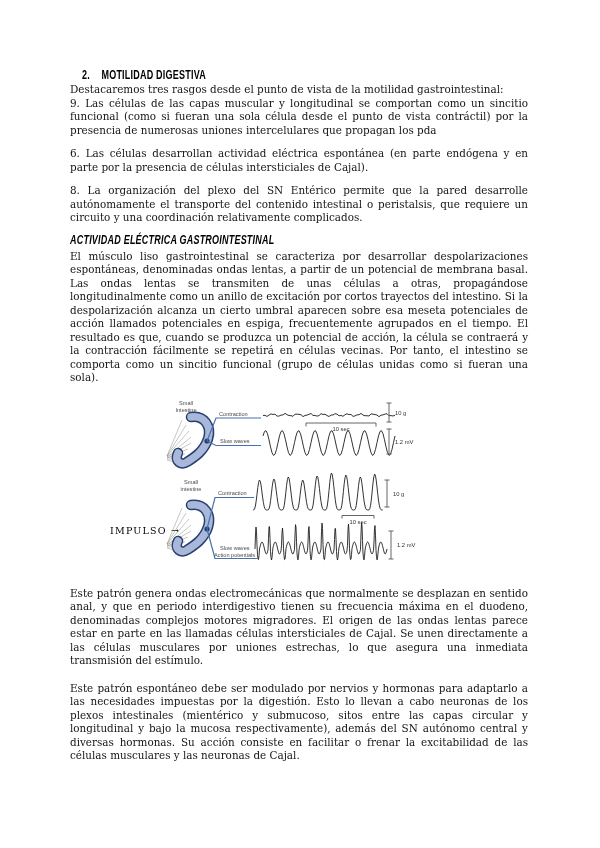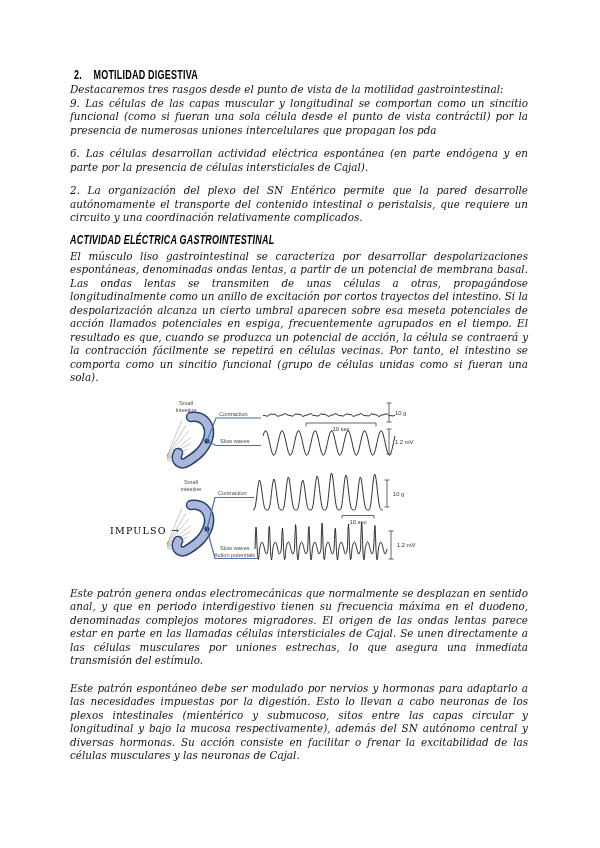--- a/index.html
+++ b/index.html
@@ -3,23 +3,23 @@
 <meta charset="utf-8">
 <style>
   html,body{margin:0;padding:0;background:#ffffff;}
   .page{
     width:600px;height:848px;background:#ffffff;position:relative;overflow:hidden;
     box-sizing:border-box;padding:64px 72px 0 70px;
     font-family:"DejaVu Serif", serif;color:#141414;
   }
   .hd{font-family:"Liberation Sans", sans-serif;font-weight:700;font-size:12.5px;color:#000;line-height:14px;white-space:nowrap;}
   .condense{display:inline-block;transform:scaleX(0.72);transform-origin:0 60%;letter-spacing:0.3px;}
-  .title-row{margin-left:4px;}
+  .title-row{margin-left:12px;}
   .title-num{margin-right:16px;}
-  .body-text{font-size:10.4px;line-height:13.5px;text-align:justify;margin:0;font-style:italic;}
+  .body-text{font-size:10.4px;line-height:13.5px;text-align:justify;margin:0;}
   .gap10{margin-top:10px;}
   .h3{margin-top:4px;margin-bottom:2px;font-style:italic;}
   .figure-wrap{position:relative;margin-top:13px;height:182px;}
   .figure-wrap svg{position:absolute;left:0;top:0;}
   .fig-label{font-family:"Liberation Sans", sans-serif;font-size:5.6px;fill:#4a4a4a;}
   .fig-scale{font-family:"Liberation Sans", sans-serif;font-size:5.8px;fill:#333;}
   .impulso{font-family:"DejaVu Serif", serif;font-size:9.5px;letter-spacing:1.2px;fill:#000;}
   .trace{fill:none;stroke:#1c1c1c;stroke-width:0.9;stroke-linejoin:round;}
   .leader{fill:none;stroke:#4a6fae;stroke-width:1.2;}
   .beam{fill:none;stroke:#555;stroke-width:0.9;}
@@ -33,21 +33,21 @@
   <div class="title-row">
     <span class="hd condense">
       <span class="title-num">2.</span><span>MOTILIDAD DIGESTIVA</span>
     </span>
   </div>
 
 
   <p class="body-text">Destacaremos tres rasgos desde el punto de vista de la motilidad gastrointestinal:</p>
   <p class="body-text">9. Las células de las capas muscular y longitudinal se comportan como un sincitio funcional (como si fueran una sola célula desde el punto de vista contráctil) por la presencia de numerosas uniones intercelulares que propagan los pda</p>
   <p class="body-text gap10">6. Las células desarrollan actividad eléctrica espontánea (en parte endógena y en parte por la presencia de células intersticiales de Cajal).</p>
-  <p class="body-text gap10">2. La organización del plexo del SN Entérico permite que la pared desarrolle autónomamente el transporte del contenido intestinal o peristalsis, que requiere un circuito y una coordinación relativamente complicados.</p>
+  <p class="body-text gap10">8. La organización del plexo del SN Entérico permite que la pared desarrolle autónomamente el transporte del contenido intestinal o peristalsis, que requiere un circuito y una coordinación relativamente complicados.</p>
 
   <div class="h3">
     <span class="hd condense">ACTIVIDAD ELÉCTRICA GASTROINTESTINAL</span>
   </div>
 
   <p class="body-text">El músculo liso gastrointestinal se caracteriza por desarrollar despolarizaciones espontáneas, denominadas ondas lentas, a partir de un potencial de membrana basal. Las ondas lentas se transmiten de unas células a otras, propagándose longitudinalmente como un anillo de excitación por cortos trayectos del intestino. Si la despolarización alcanza un cierto umbral aparecen sobre esa meseta potenciales de acción llamados potenciales en espiga, frecuentemente agrupados en el tiempo. El resultado es que, cuando se produzca un potencial de acción, la célula se contraerá y la contracción fácilmente se repetirá en células vecinas. Por tanto, el intestino se comporta como un sincitio funcional (grupo de células unidas como si fueran una sola).</p>
 
   <div class="figure-wrap">
     <svg id="fig-svg" width="370" height="182" viewBox="0 0 370 182">
       <defs>

